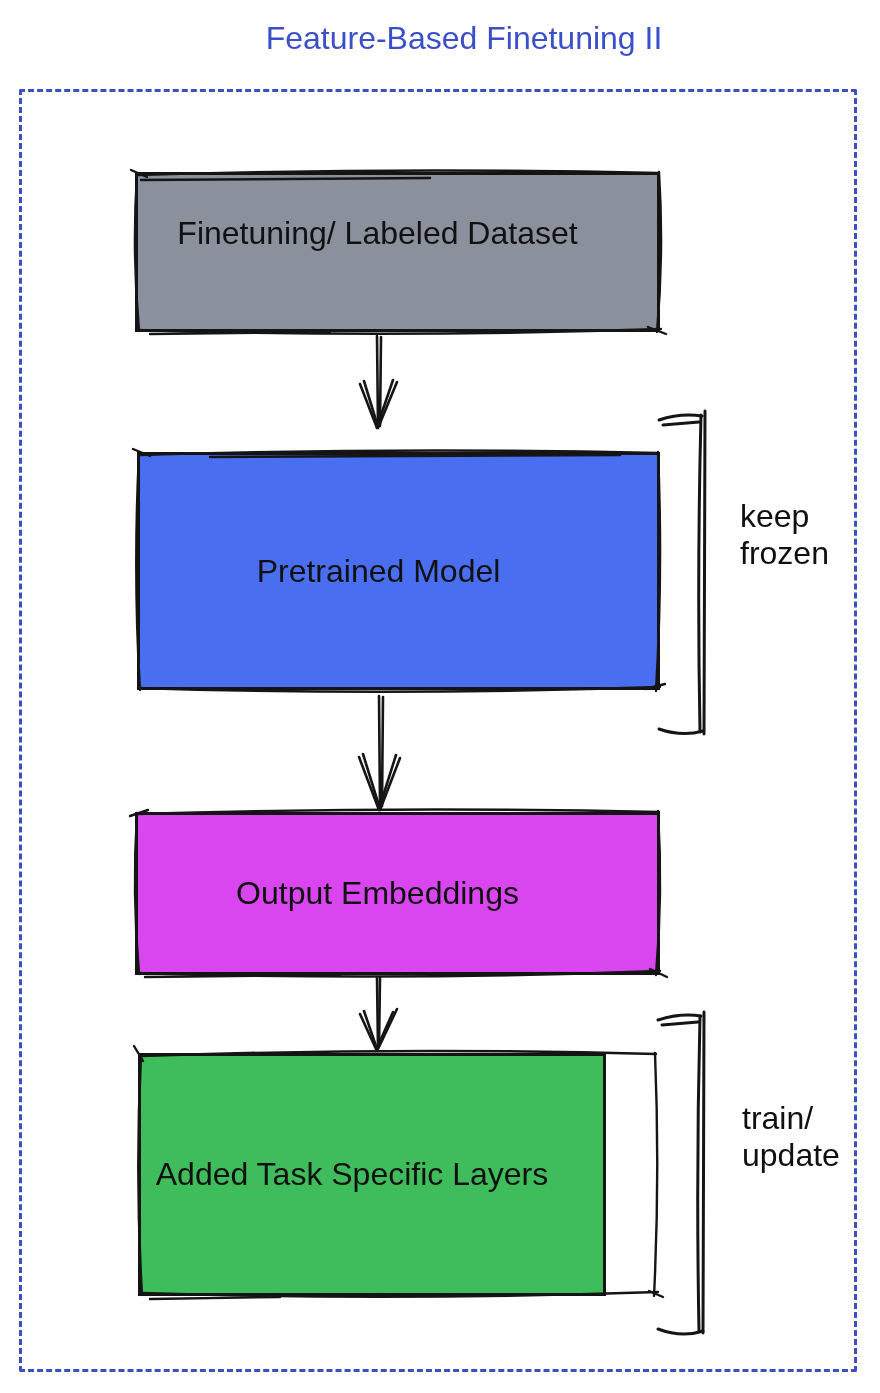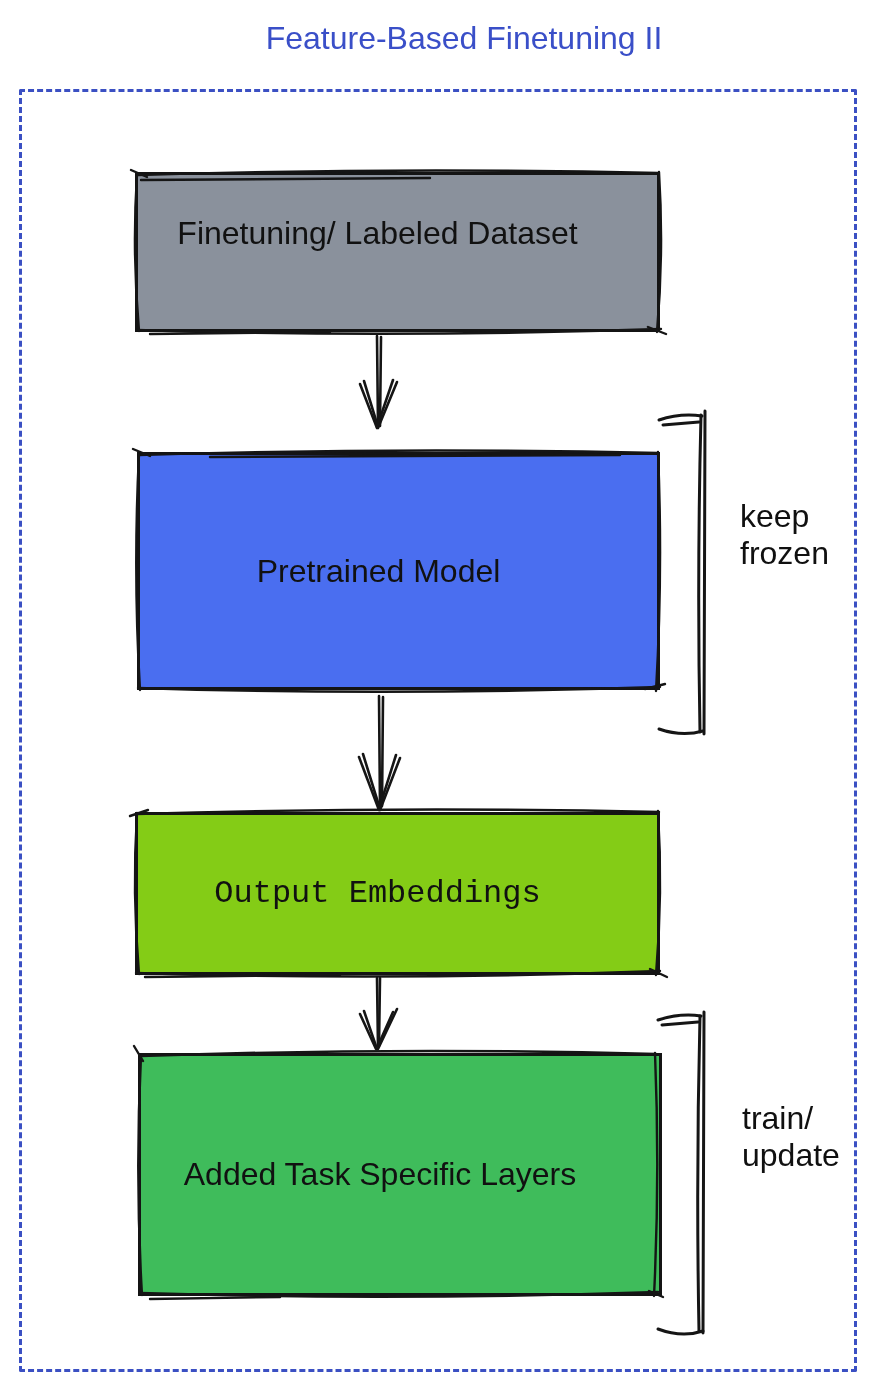--- a/index.html
+++ b/index.html
@@ -22,21 +22,21 @@
     box-sizing:border-box;border:3px solid #141414;
   }
   .node-label{
     font-size:32px;line-height:37px;color:#111111;white-space:nowrap;
     transform:translateX(-20px);
   }
   .node1{left:135px;top:172px;width:525px;height:160px;}
   .node1 .node-label{transform:translate(-20px,-19px);}
   .node2{left:137px;top:452px;width:523px;height:238px;}
   .node3{left:135px;top:812px;width:525px;height:163px;}
-  .node4{left:138px;top:1053px;width:524px;height:243px;}
+  .node4{left:138px;top:1053px;width:468px;height:243px;}
   .annot{
     position:absolute;font-size:32px;line-height:37px;color:#101010;white-space:nowrap;
   }
   .annot-keep{left:740px;top:498px;}
   .annot-train{left:742px;top:1100px;}
   .strokes{
     position:absolute;left:0;top:0;width:880px;height:1393px;pointer-events:none;
   }
   .strokes path{fill:none;stroke:#151515;stroke-linecap:round;}
   .strokes .edge{stroke-width:2.6px;}
@@ -53,21 +53,21 @@
   <div class="frame" style="border-color: rgb(59, 80, 195);"></div>
 
   <div class="node node1" style="background-color: rgb(138, 145, 156);">
     <span class="node-label">Finetuning/ Labeled Dataset</span>
   </div>
 
   <div class="node node2" style="background-color: rgb(74, 110, 240);">
     <span class="node-label">Pretrained Model</span>
   </div>
 
-  <div class="node node3" style="background-color: #84cc16; font-family: Liberation Mono, monospace;">
+  <div class="node node3" style="background-color: #d946ef;">
     <span class="node-label">Output Embeddings</span>
   </div>
 
   <div class="node node4" style="background-color: rgb(63, 188, 91);">
     <span class="node-label">Added Task Specific Layers</span>
   </div>
 
   <div class="annot annot-train">
     <div>train/</div>
     <div>update</div>

